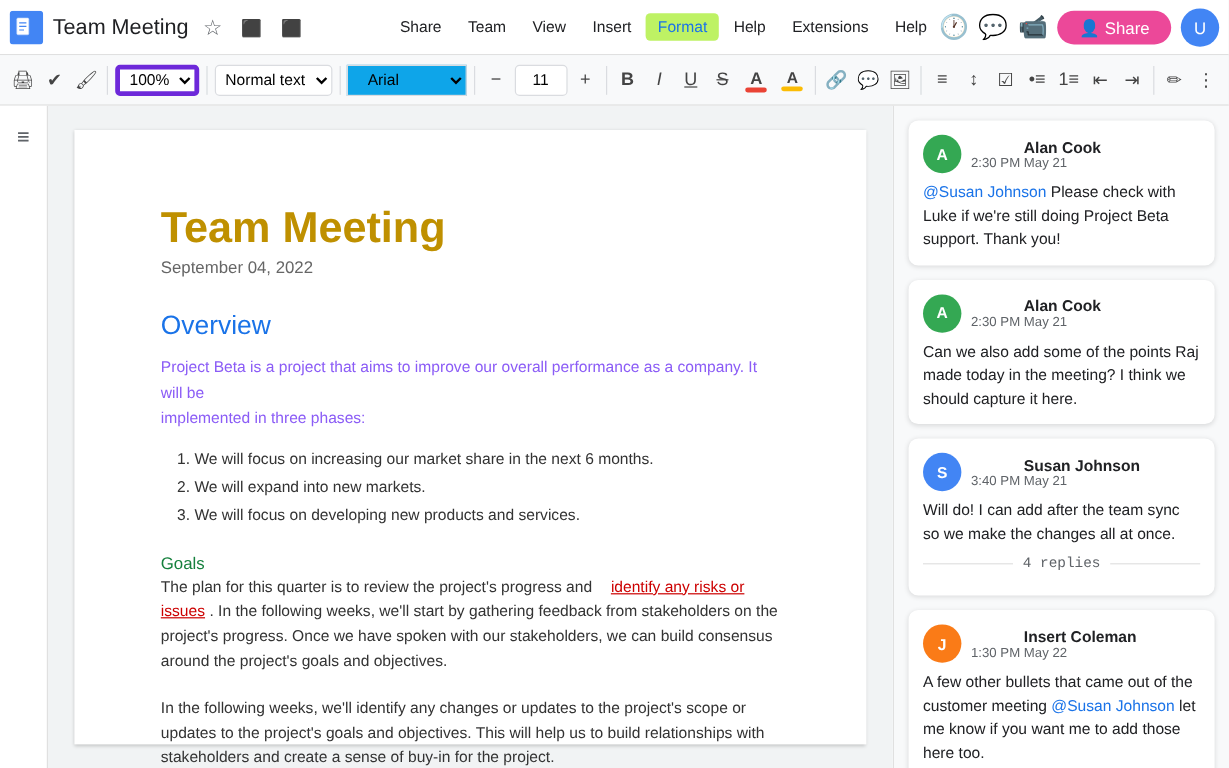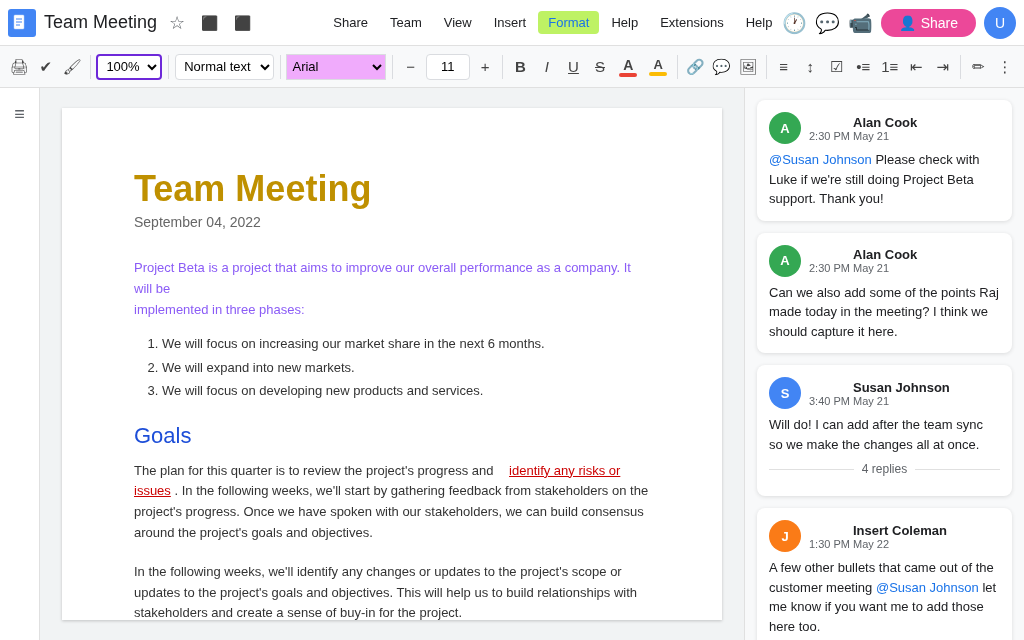--- a/index.html
+++ b/index.html
@@ -107,21 +107,21 @@
     }
     .toolbar-separator {
       width: 1px;
       height: 24px;
       background: #dadce0;
       margin: 0 2px;
     }
     .zoom-select {
       width: 70px;
       height: 26px;
-      border: 2px solid #6d28d9;
+      border: 4px solid #6d28d9;
       border-radius: 4px;
       font-size: 13px;
       background: #fff;
       padding: 0 4px;
       cursor: pointer;
     }
     .style-select {
       width: 120px;
       height: 26px;
       border: 1px solid #dadce0;
@@ -130,22 +130,22 @@
       background: #fff;
       padding: 0 4px;
       cursor: pointer;
     }
     .font-select {
       width: 100px;
       height: 26px;
       border: 1px solid #dadce0;
       border-radius: 0;
       font-size: 13px;
-      background: #f0abfc;
-      padding: 0 1px;
+      background: #0ea5e9;
+      padding: 0 12px;
       cursor: pointer;
     }
     .font-size-input {
       width: 44px;
       height: 26px;
       border: 1px solid #dadce0;
       border-radius: 4px;
       font-size: 13px;
       text-align: center;
       background: #fff;
@@ -239,24 +239,24 @@
       margin-bottom: 12px;
     }
     .doc-list {
       font-size: 13px;
       color: #333;
       line-height: 1.8;
       margin-left: 28px;
       margin-bottom: 16px;
     }
     .doc-goals-heading {
-      font-size: 22px;
-      color: #1d4ed8;
+      font-size: 14px;
+      color: #15803d;
       font-weight: normal;
-      margin-bottom: 12px;
+      margin-bottom: 2px;
       margin-top: 20px;
     }
     .doc-goals-body {
       font-size: 13px;
       color: #333;
       line-height: 1.6;
     }
     .highlight-red { color: #cc0000; text-decoration: underline; padding-left: 12px; }
 
     
@@ -301,20 +301,21 @@
     .comment-time { font-size: 11px; color: #5f6368; }
     .comment-text { font-size: 13px; color: #202124; line-height: 1.5; }
     .comment-link { color: #1a73e8; }
     .replies-divider {
       display: flex;
       align-items: center;
       margin: 8px 0;
       gap: 8px;
       font-size: 12px;
       color: #5f6368;
+      font-family: Liberation Mono, monospace;
     }
     .replies-divider::before, .replies-divider::after {
       content: '';
       flex: 1;
       height: 1px;
       background: #e0e0e0;
     }
   </style>
 </head>
 <body>
@@ -421,20 +422,21 @@
 
   <div class="sidebar-toggle">
     <button class="sidebar-toggle-btn">≡</button>
   </div>
 
   <div class="doc-area">
     <div class="doc-page">
       <div class="doc-title-text">Team Meeting</div>
       <div class="doc-subtitle">September 04, 2022</div>
 
+      <div class="doc-heading">Overview</div>
       <div class="doc-body">
         <span>Project Beta is a project that aims to improve our overall performance as a company. It will be</span>
         <br>
         <span>implemented in three phases:</span>
       </div>
 
       <ol class="doc-list">
         <li>We will focus on increasing our market share in the next 6 months.</li>
         <li>We will expand into new markets.</li>
         <li>We will focus on developing new products and services.</li>

